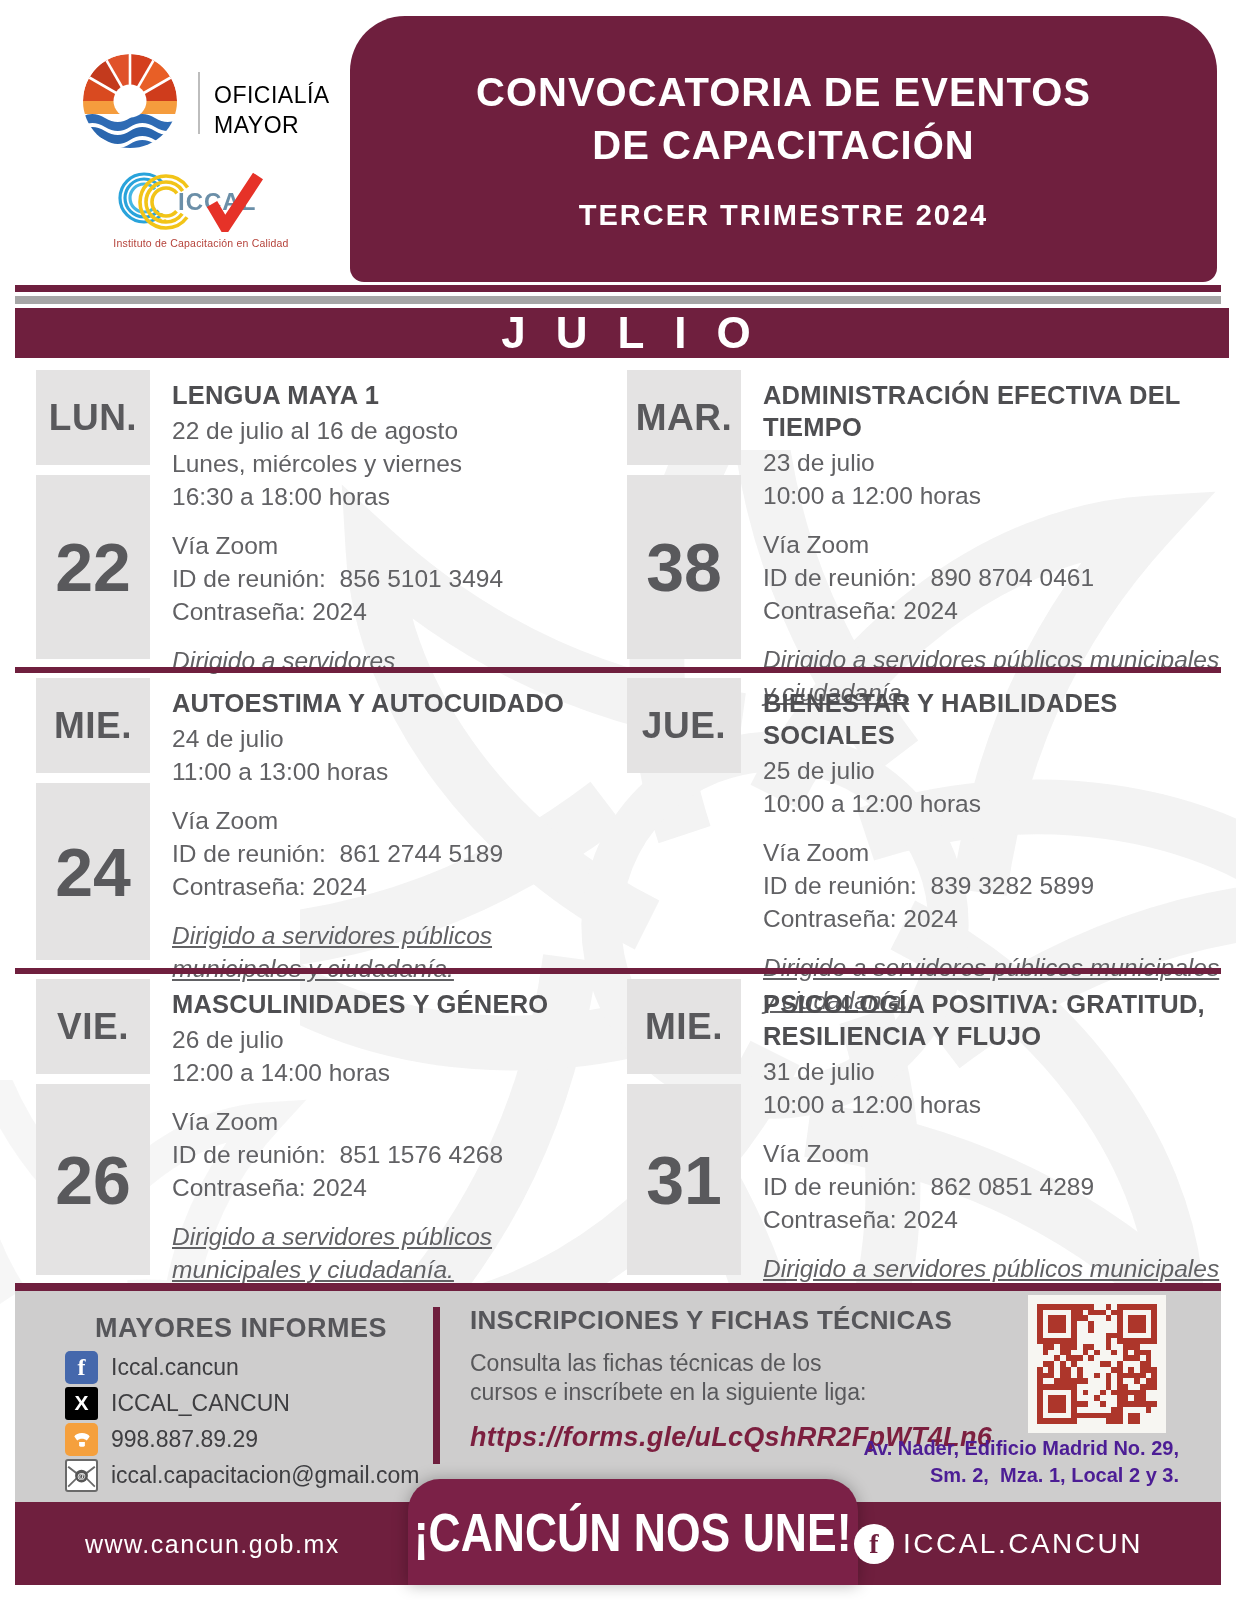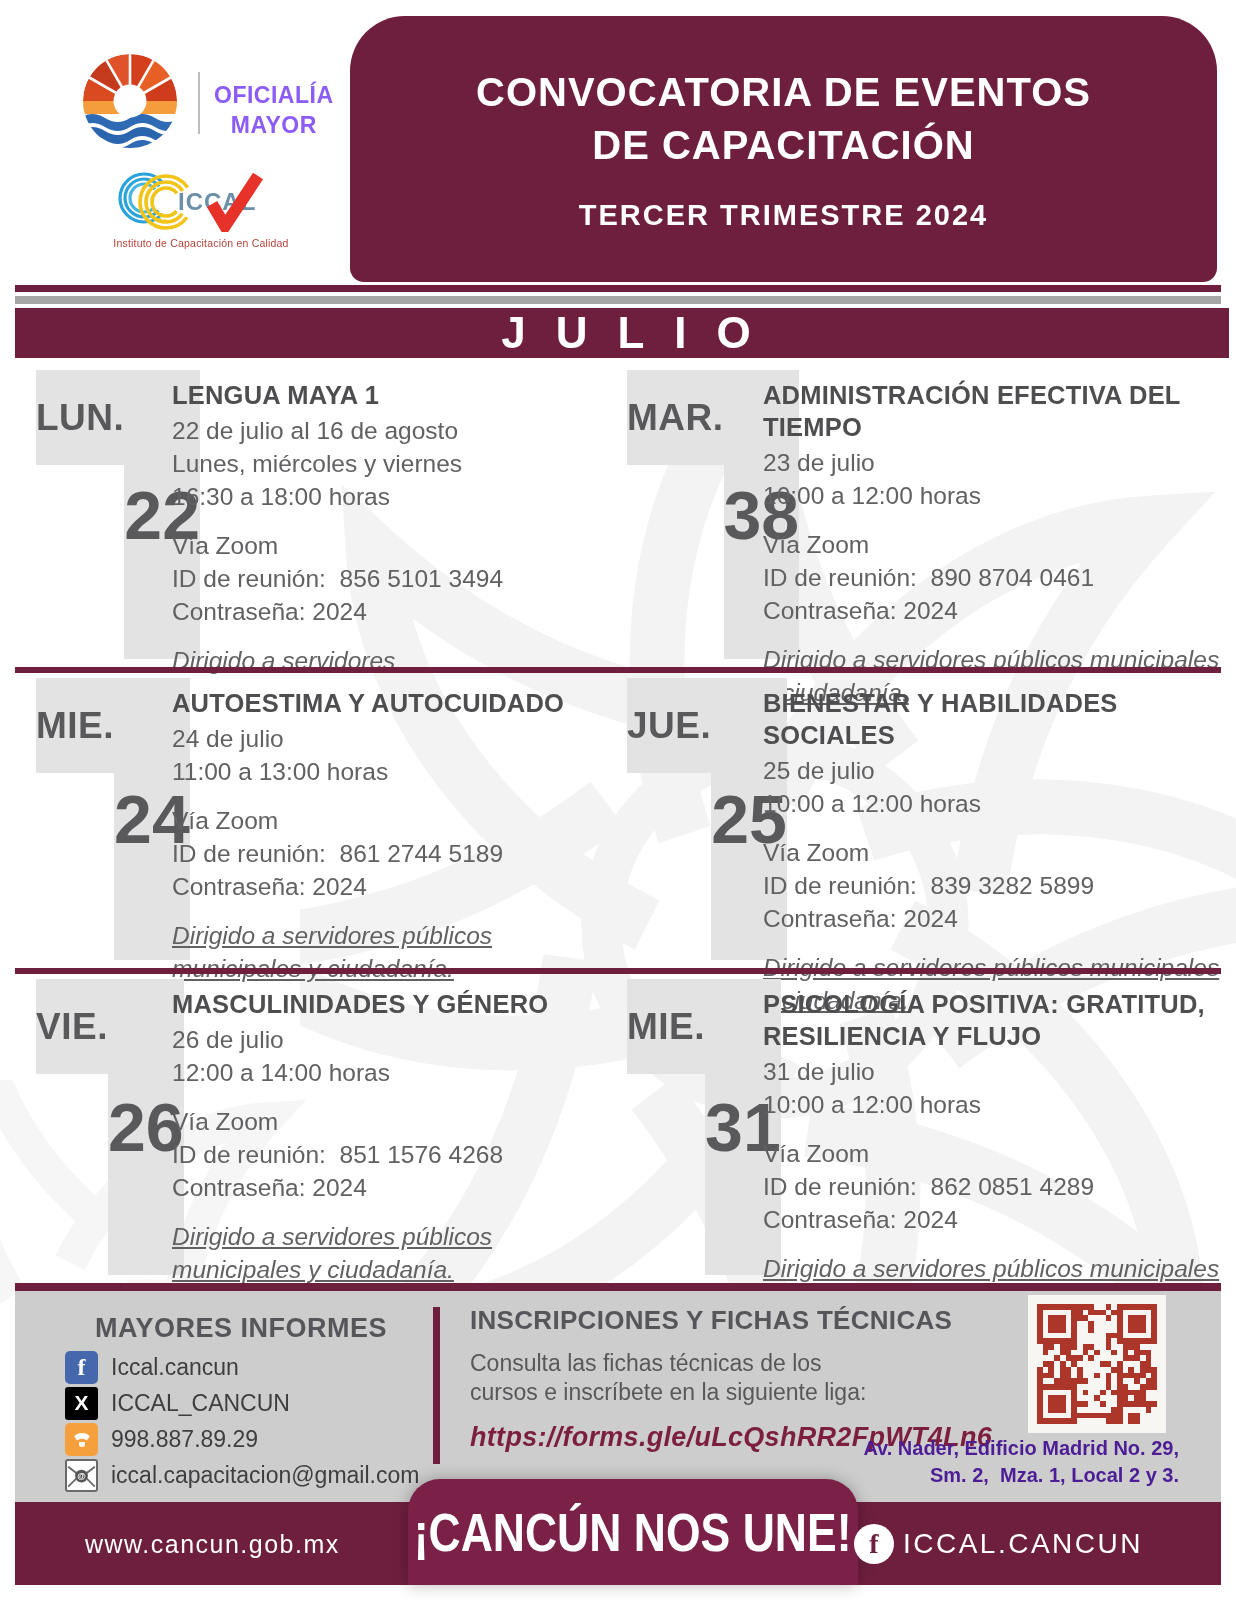--- a/index.html
+++ b/index.html
@@ -5,22 +5,22 @@
   html,body{margin:0;padding:0;background:#fff;}
   .page{position:relative;width:1236px;height:1600px;background:#fff;overflow:hidden;
         font-family:"Liberation Sans",sans-serif;}
   .z{z-index:1;}
   
   .wm{position:absolute;left:300px;top:450px;width:950px;height:950px;z-index:0;opacity:.75;}
   .wm2{position:absolute;left:-180px;top:1080px;width:500px;height:500px;z-index:0;opacity:.6;}
   
   .sun-logo{position:absolute;left:80px;top:50px;width:100px;height:102px;}
   .org-divider{position:absolute;left:198px;top:72px;width:2px;height:62px;background:#bdbdbd;}
-  .org-name{position:absolute;left:214px;top:80px;font-size:23px;font-weight:bold;
-            color:#8b5cf6;letter-spacing:.5px;line-height:30px;white-space:pre-line;text-align:center;}
+  .org-name{position:absolute;left:214px;top:80px;font-size:23px;font-weight:normal;
+            color:#000000;letter-spacing:.5px;line-height:30px;white-space:pre-line;}
   .iccal{position:absolute;left:112px;top:168px;width:178px;text-align:center;}
   .iccal-caption{font-size:10.5px;color:#b5423a;margin-top:1px;letter-spacing:.2px;}
   .title-box{position:absolute;left:350px;top:16px;width:867px;height:266px;background:#6f1f3e;
              border-radius:55px 55px 14px 14px;display:flex;flex-direction:column;align-items:center;
              justify-content:center;color:#fff;text-align:center;}
   .title-box h1{margin:0;font-size:40px;font-weight:bold;line-height:53px;letter-spacing:1px;white-space:pre-line;}
   .title-box .subtitle{margin-top:27px;font-size:29px;font-weight:bold;letter-spacing:2px;}
   
   .band-line1{position:absolute;left:15px;width:1206px;top:285px;height:7px;background:#6f1f3e;}
   .band-line2{position:absolute;left:15px;width:1206px;top:296px;height:8px;background:#a6a6a6;}
@@ -30,21 +30,21 @@
   
   .row{position:absolute;left:15px;width:1206px;display:flex;}
   .row1{top:365px;height:302px;}
   .row2{top:673px;height:295px;}
   .row3{top:974px;height:309px;}
   .hr{position:absolute;left:15px;width:1206px;height:6px;background:#6f1f3e;}
   .hr1{top:667px;}  .hr2{top:968px;}
   .cell{display:flex;box-sizing:border-box;padding:5px 0 8px;}
   .cell-l{width:585px;padding-left:21px;}
   .cell-r{width:621px;padding-left:27px;}
-  .daycol{width:114px;flex-shrink:0;display:flex;flex-direction:row;}
+  .daycol{width:114px;flex-shrink:0;display:flex;flex-direction:column;}
   .daybox{background:#e4e3e3;display:flex;align-items:center;justify-content:center;color:#59595c;font-weight:bold;}
   .abbr{height:95px;font-size:37px;margin-bottom:10px;letter-spacing:.5px;}
   .num{flex:1;font-size:68px;}
   .info{padding:9px 0 0 22px;color:#616164;font-size:24.5px;line-height:33px;}
   .info h3{margin:0 0 3px;font-size:25.5px;line-height:32px;color:#4e4e51;font-weight:bold;letter-spacing:.2px;}
   .lines{margin:0;white-space:pre-line;}
   .zoomblk{margin-top:16px;}
   .audience{margin:16px 0 0;font-style:italic;text-decoration:underline;}
   
   .footer-border{position:absolute;left:15px;width:1206px;top:1283px;height:8px;background:#6f1f3e;}
@@ -222,21 +222,20 @@
 11:00 a 13:00 horas</p>
         <p class="lines zoomblk">Vía Zoom
 ID de reunión:&nbsp; 861 2744 5189
 Contraseña: 2024</p>
         <p class="audience">Dirigido a servidores públicos municipales y ciudadanía.</p>
       </div>
     </div>
     <div class="cell cell-r">
       <div class="daycol">
         <div class="daybox abbr">JUE.</div>
-        <div class="daybox num">25</div>
       </div>
       <div class="info">
         <h3>BIENESTAR Y HABILIDADES SOCIALES</h3>
         <p class="lines">25 de julio
 10:00 a 12:00 horas</p>
         <p class="lines zoomblk">Vía Zoom
 ID de reunión:&nbsp; 839 3282 5899
 Contraseña: 2024</p>
         <p class="audience">Dirigido a servidores públicos municipales y ciudadanía.</p>
       </div>

